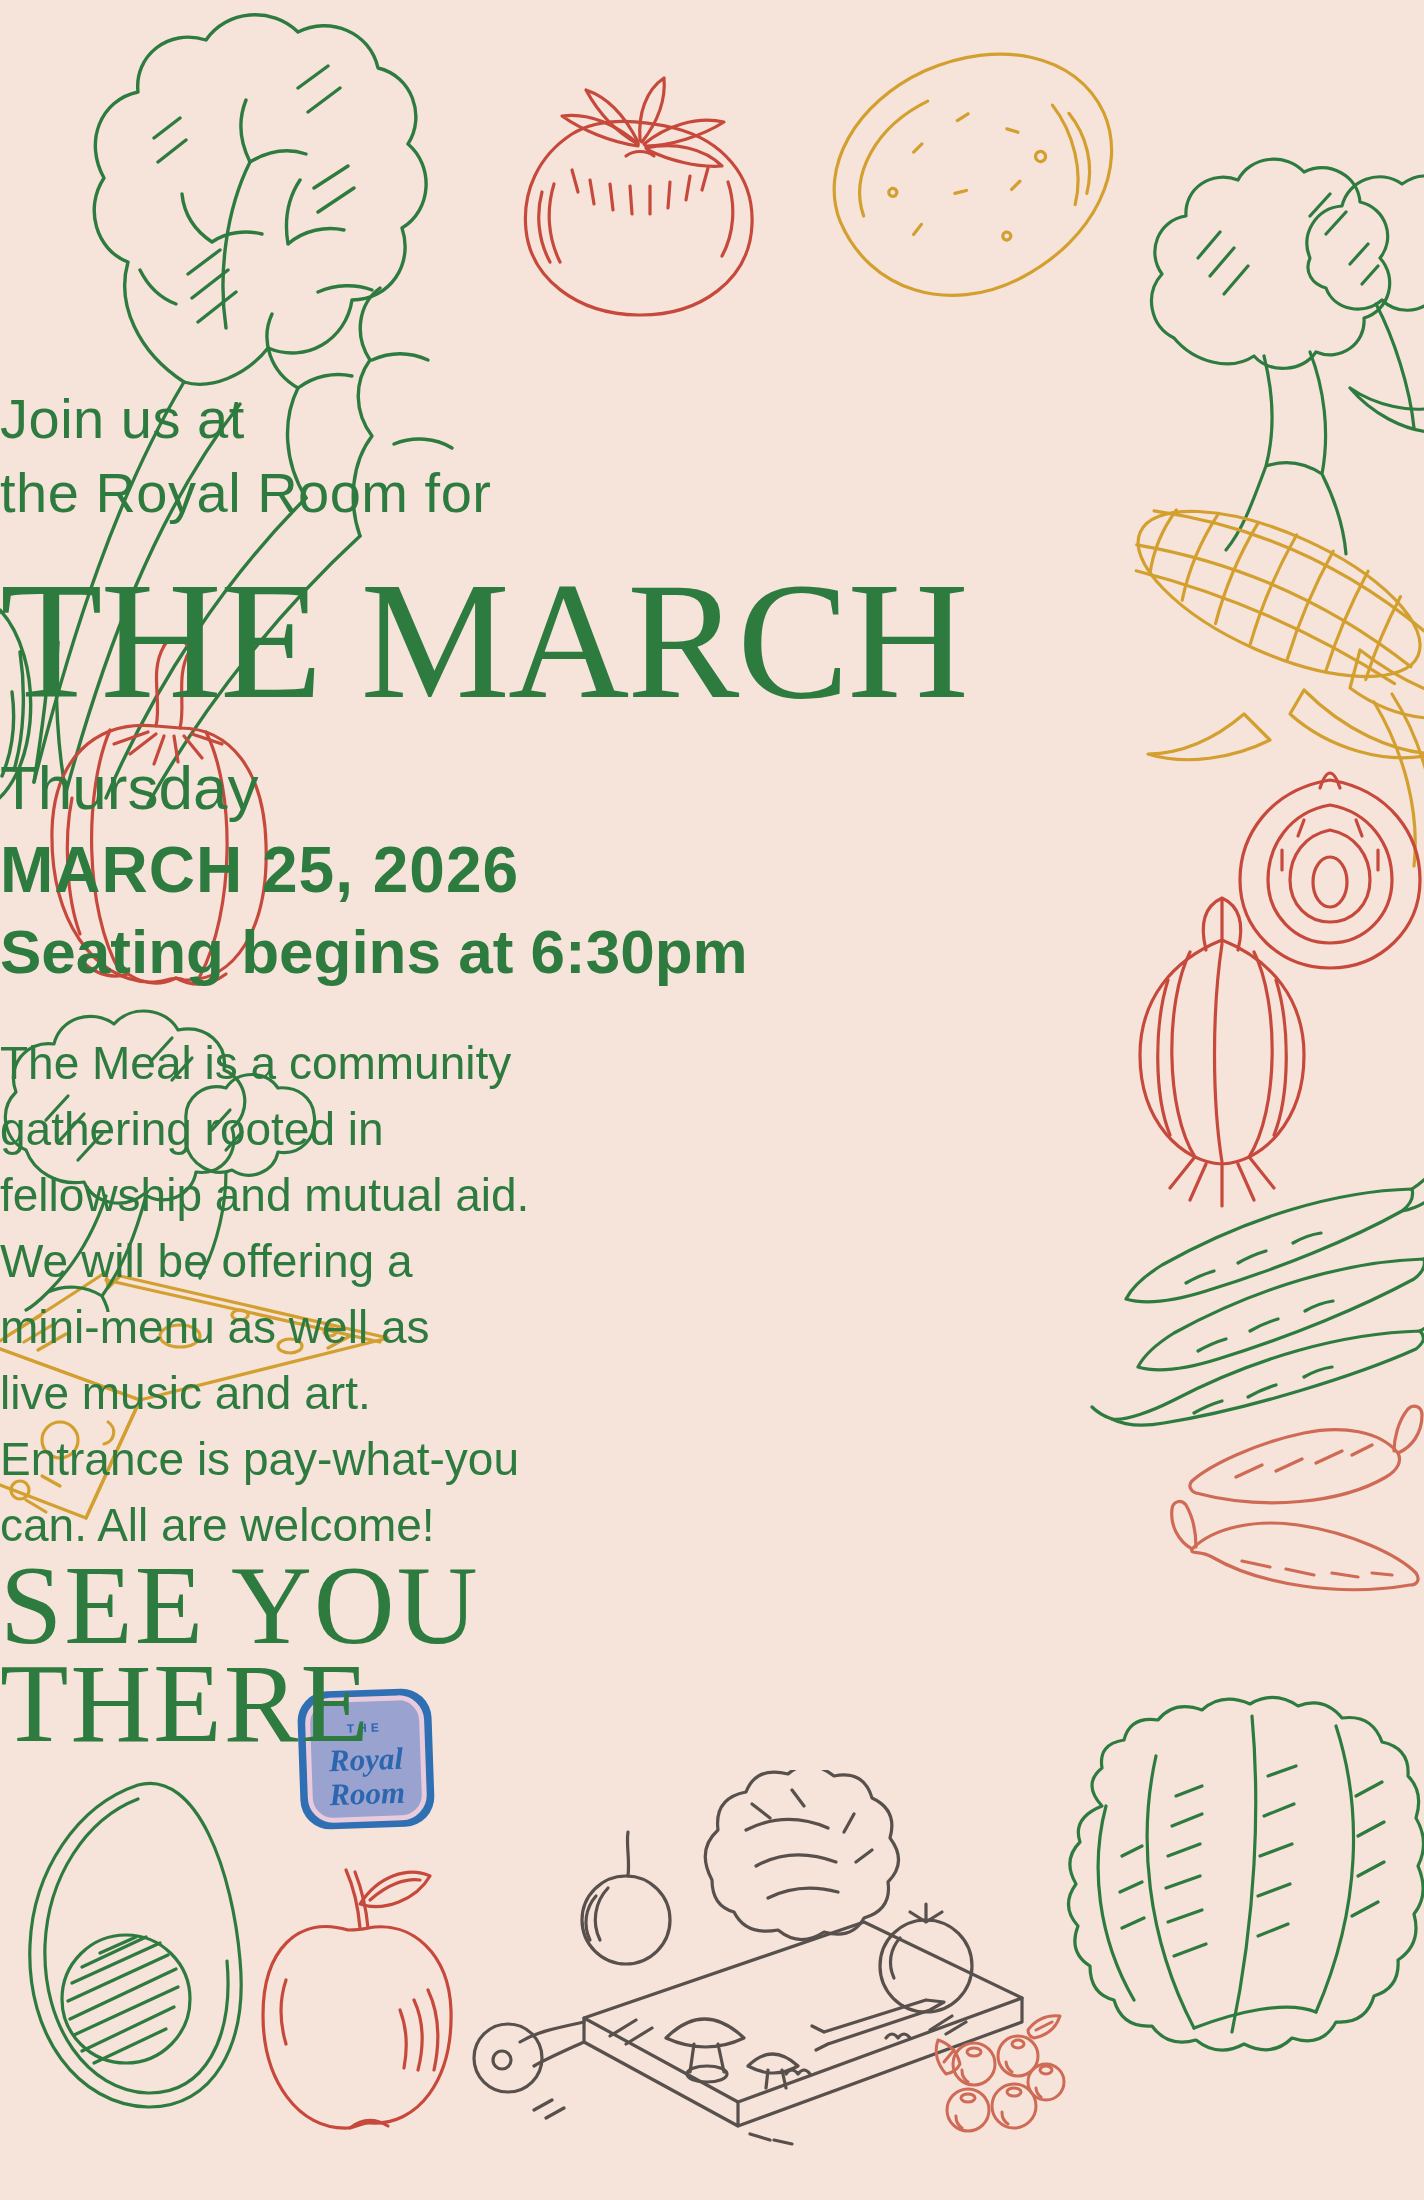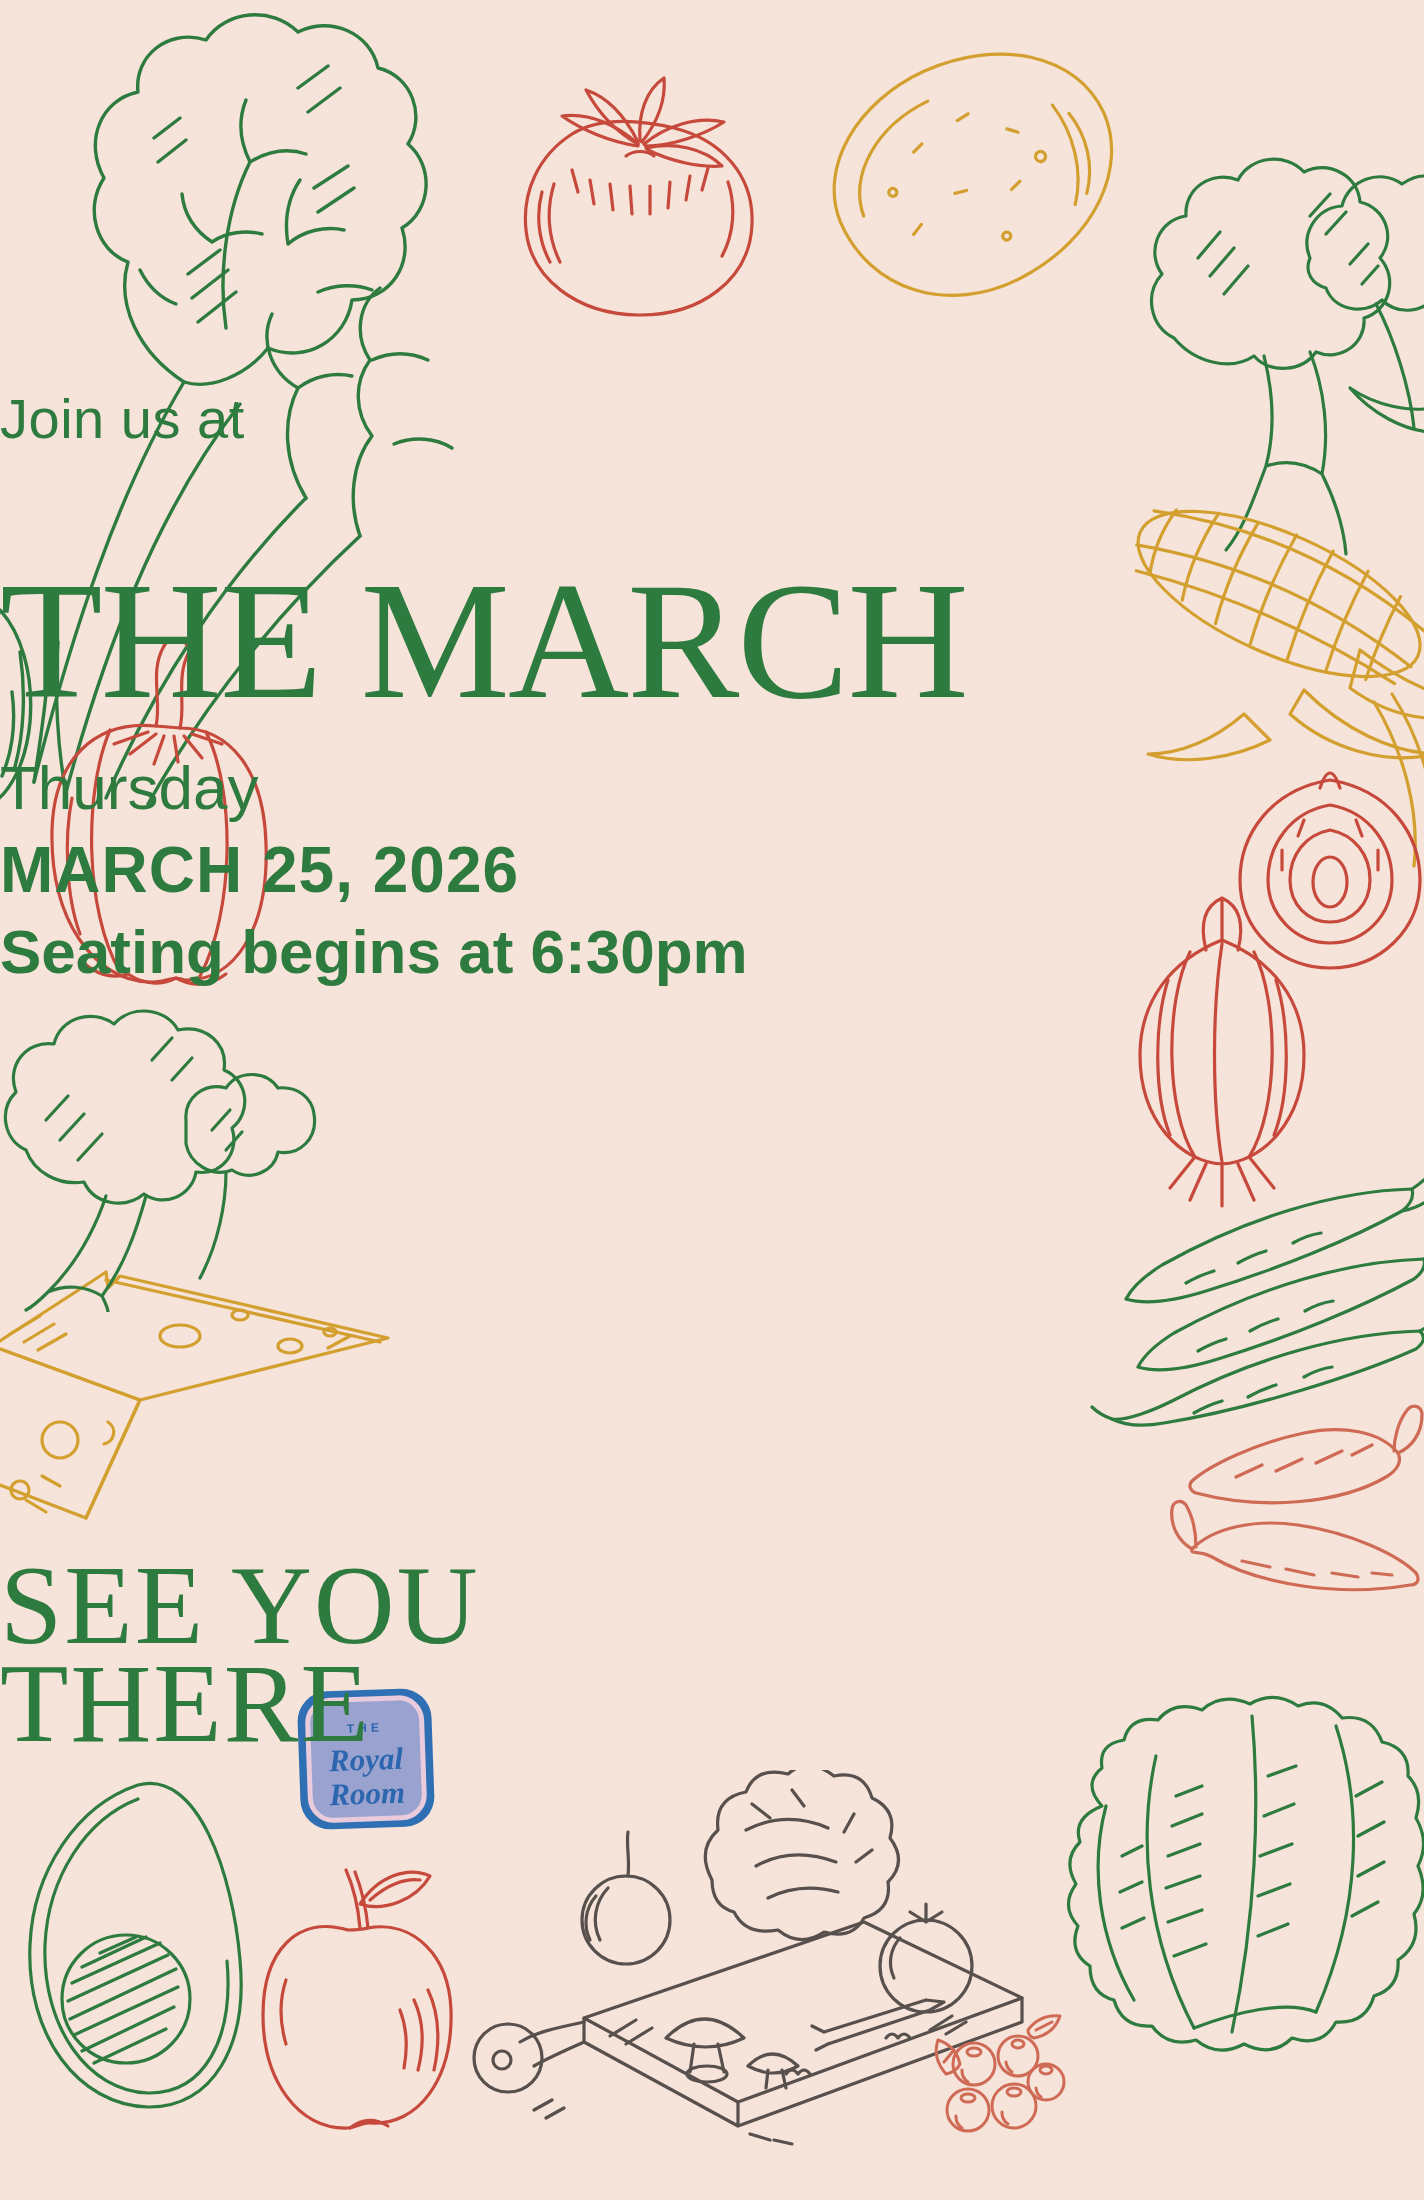--- a/index.html
+++ b/index.html
@@ -276,25 +276,34 @@
       <rect x="3" y="4" width="134" height="138" rx="30" fill="var(--logo-blue,#2f6fb4)"></rect>
       <rect x="13" y="13" width="114" height="120" rx="23" fill="var(--logo-lavender,#9aa2d0)" stroke="var(--logo-ring,#e9cbdc)" stroke-width="5"></rect>
       <text x="70" y="46" class="logo-the">THE</text>
       <text x="70" y="84" class="logo-script">Royal</text>
       <text x="70" y="118" class="logo-script">Room</text>
     </svg>
   </div>
 
   <div class="txt intro">
     <div>Join us at</div>
+    <div>the Royal Room for</div>
   </div>
 
   <div class="txt title">THE MARCH</div>
 
   <div class="txt day">Thursday</div>
   <div class="txt date">MARCH 25, 2026</div>
   <div class="txt seating">Seating begins at 6:30pm</div>
 
+  <div class="txt desc">The Meal is a community
+gathering rooted in
+fellowship and mutual aid.
+We will be offering a
+mini-menu as well as
+live music and art.
+Entrance is pay-what-you
+can. All are welcome!</div>
 
   <div class="txt closing">SEE YOU
 THERE</div>
 
 </div>
 
 </body></html>

